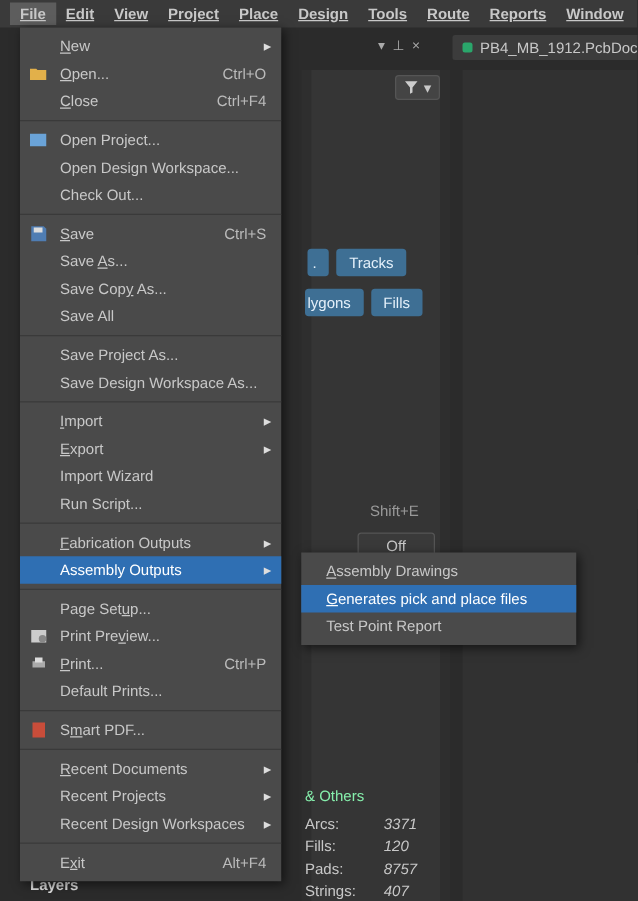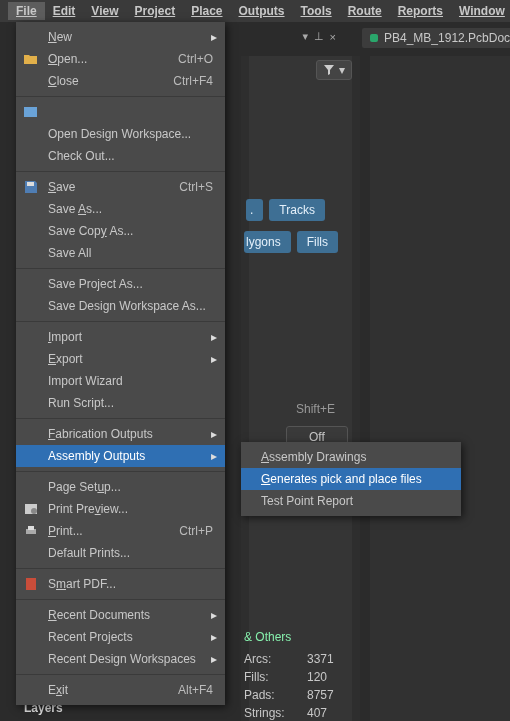--- a/index.html
+++ b/index.html
@@ -12,21 +12,21 @@
 .funnel-btn { display: flex; align-items: center; gap: 4px; border: 1px solid #555; background: #444; padding: 2px 6px; border-radius: 3px; }
 .tab { display: flex; align-items: center; gap: 6px; background: #3c3c3c; padding: 3px 8px; border-radius: 2px; }
 .tab .dot { width: 8px; height: 8px; background: #2aa66b; border-radius: 2px; }
 .tag-row { display: flex; gap: 6px; margin: 6px 0; }
 .tag { background: #3e6f94; color: #e4f0fa; padding: 4px 10px; border-radius: 3px; }
 
 .section-title { font-weight: normal; color: #86efac; margin-top: 6px; }
 .stats { margin-top: 6px; }
 .stats div { display: flex; gap: 15px; line-height: 18px; }
 .stats .lbl { width: 48px; text-align: left; }
-.stats .val { width: 40px; }
+.stats .val { width: 40px; font-style: italic; }
 
 .layers-footer { position: absolute; left: 24px; bottom: 6px; font-weight: bold; color: #ddd; }
 
 
 .dropdown { position: absolute; top: 22px; left: 16px; width: 209px; background: #4a4a4a; box-shadow: 2px 2px 8px rgba(0,0,0,0.6); padding: 4px 0; z-index: 10; }
 .dd-item { display: flex; align-items: center; height: 22px; padding: 0 8px 0 6px; gap: 8px; cursor: pointer; }
 .dd-item.highlight { background: #2f6fb3; color: #fff; }
 .dd-item .icon { width: 18px; height: 16px; display: flex; align-items: center; justify-content: center; }
 .dd-item .lbl { flex: 1; white-space: nowrap; }
 .dd-item .lbl .ul { text-decoration: underline; }
@@ -50,21 +50,21 @@
 </style>
 </head>
 <body>
 
 <div class="menubar">
   <div class="menu-root open"><span class="ul">File</span></div>
   <div class="menu-root"><span class="ul">Edit</span></div>
   <div class="menu-root"><span class="ul">View</span></div>
   <div class="menu-root"><span class="ul">Project</span></div>
   <div class="menu-root"><span class="ul">Place</span></div>
-  <div class="menu-root"><span class="ul">Outputs</span></div>
+  <div class="menu-root"><span class="ul">Design</span></div>
   <div class="menu-root"><span class="ul">Tools</span></div>
   <div class="menu-root"><span class="ul">Route</span></div>
   <div class="menu-root"><span class="ul">Reports</span></div>
   <div class="menu-root"><span class="ul">Window</span></div>
   <div class="menu-root"><span class="ul">He</span></div>
 </div>
 
 <div class="pin-row">
   <span>▾</span>
   <span>⊥</span>
@@ -148,20 +148,21 @@
       <span class="lbl"><span class="ul">C</span>lose</span>
       <span class="shortcut">Ctrl+F4</span>
   </div>
   <div class="dd-sep"></div>
   <div class="dd-item">
     <span class="icon">
         <svg width="16" height="12" viewBox="0 0 16 12">
           <rect x="1" y="1" width="13" height="10" fill="#6aa3d8"></rect>
         </svg>
       </span>
+    <span class="lbl">Open Project...</span>
   </div>
   <div class="dd-item">
       <span class="icon"></span>
       <span class="lbl">Open Design Workspace...</span>
     </div>
   <div class="dd-item">
       <span class="icon"></span>
       <span class="lbl">Check Out...</span>
     </div>
   <div class="dd-sep"></div>

